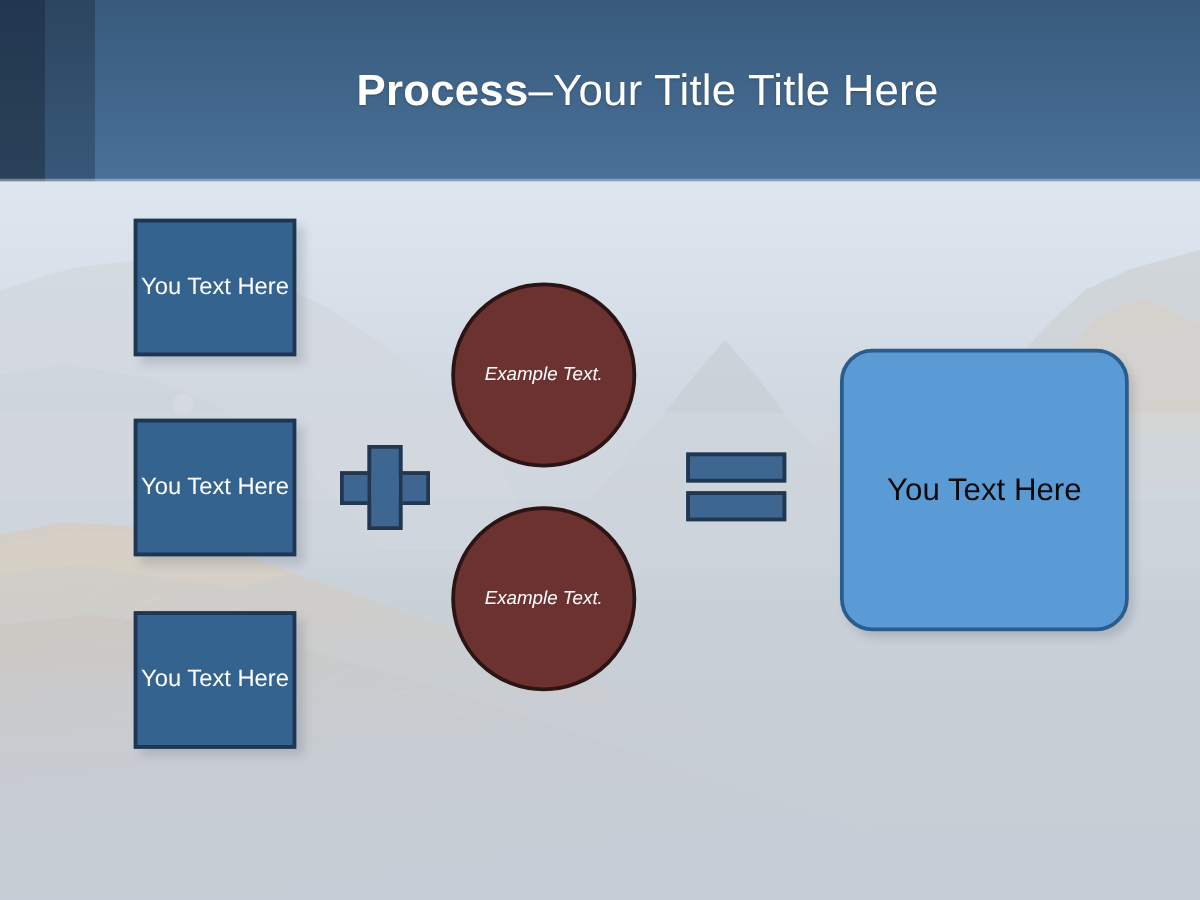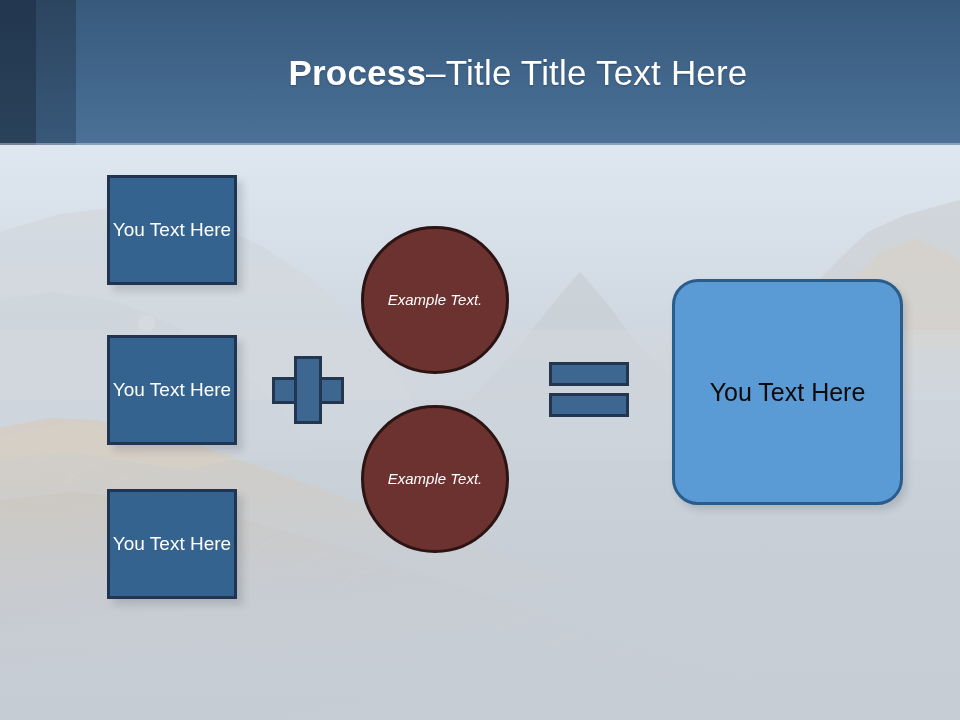--- a/index.html
+++ b/index.html
@@ -285,21 +285,21 @@
   </div>
 
   <div class="header">
     <div class="hdr-band-a"></div>
     <div class="hdr-band-b"></div>
     <div class="hdr-band-c"></div>
     <div class="hdr-underline"></div>
     <div class="title">
       <span class="strong">Process</span>
         <span class="light"> – </span>
-        <span class="light">Title Title Text Here</span>
+        <span class="light">Your Title Title Here</span>
     </div>
   </div>
 
   <div class="sqbox sqbox-1">
     <span>You Text Here</span>
   </div>
   <div class="sqbox sqbox-2">
     <span>You Text Here</span>
   </div>
   <div class="sqbox sqbox-3">

